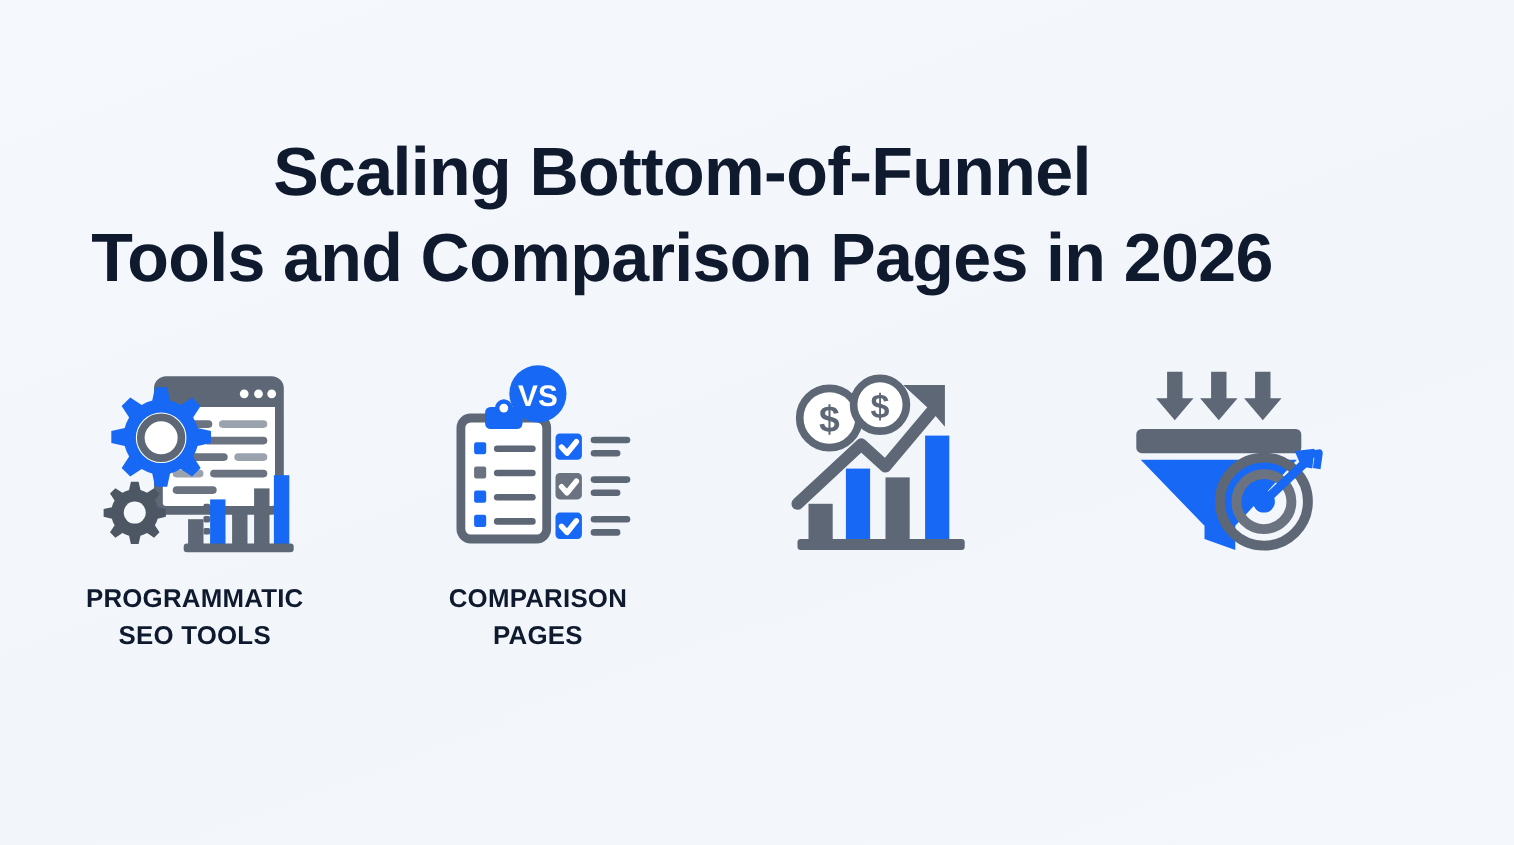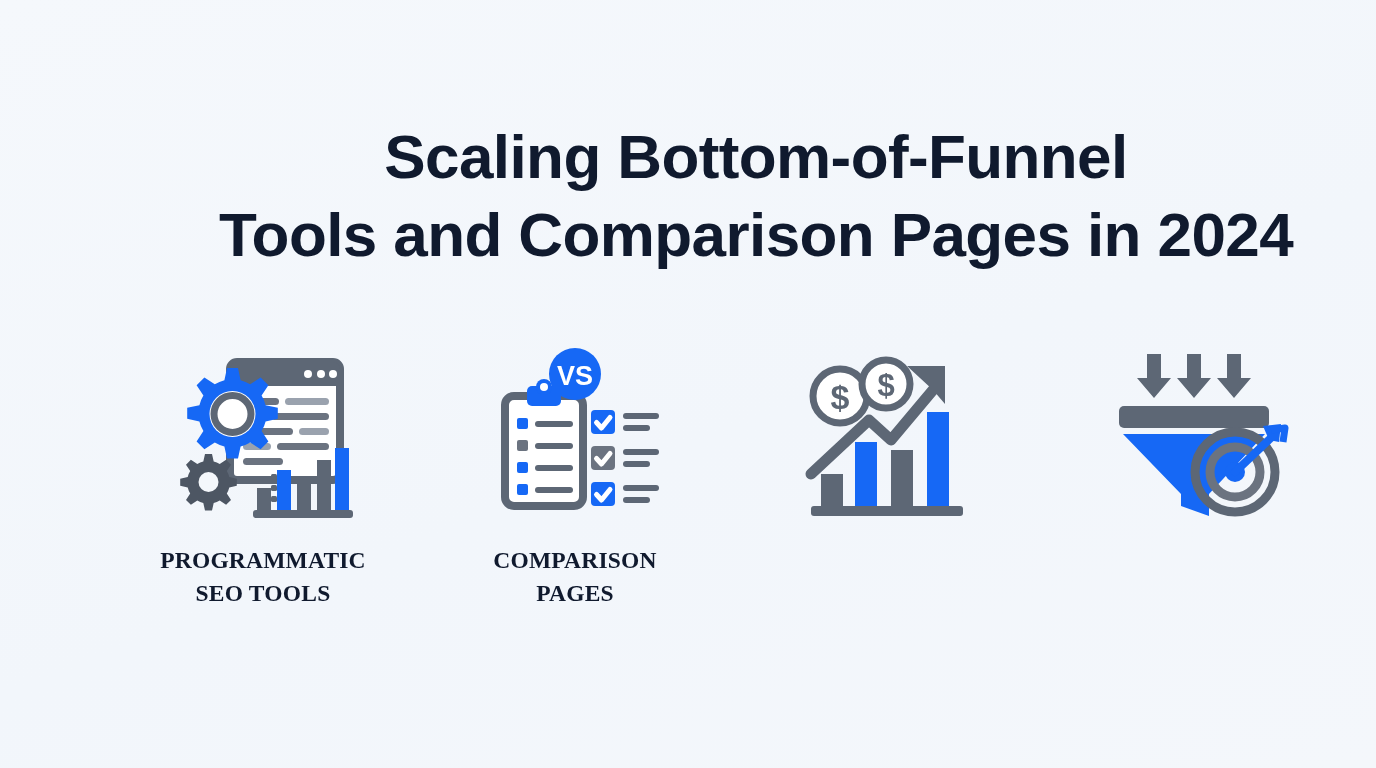--- a/index.html
+++ b/index.html
@@ -16,22 +16,21 @@
     -webkit-font-smoothing: antialiased;
   }
   .infographic {
     position: relative;
     width: 1376px;
     height: 768px;
     box-sizing: border-box;
     background: linear-gradient(160deg, #f5f8fc 0%, #f2f6fb 55%, #f4f7fb 100%);
     display: flex;
     flex-direction: column;
-    align-items: flex-end;
-    gap: 16px;
+    align-items: flex-start;
   }
 
   
   .title-block {
     width: 1240px;
     margin-top: 118px;
     text-align: center;
   }
   .headline {
     margin: 0;
@@ -71,39 +70,39 @@
   }
   .icon-box svg {
     display: block;
     width: 176px;
     height: 172px;
     overflow: visible;
   }
   .card-label {
     margin-top: 24px;
     color: #101a2e;
-    font-family: Liberation Serif, serif;
+    font-family: Liberation Sans, sans-serif;
     font-weight: 700;
     font-size: 23.5px;
     line-height: 1.38;
     letter-spacing: 0.2px;
     text-align: center;
     text-transform: uppercase;
     white-space: pre-line;
   }
 </style>
 </head>
 <body>
 
 <div class="infographic">
 
   <div class="title-block">
     <h1 class="headline">
       <span class="ln">Scaling Bottom-of-Funnel</span>
-      <span class="ln">Tools and Comparison Pages in 2024</span>
+      <span class="ln">Tools and Comparison Pages in 2026</span>
     </h1>
   </div>
 
   <div class="cards">
 
     <div class="card">
       <div class="icon-box">
         <svg viewBox="0 0 176 172" xmlns="http://www.w3.org/2000/svg" aria-hidden="true">
 
           <g>

